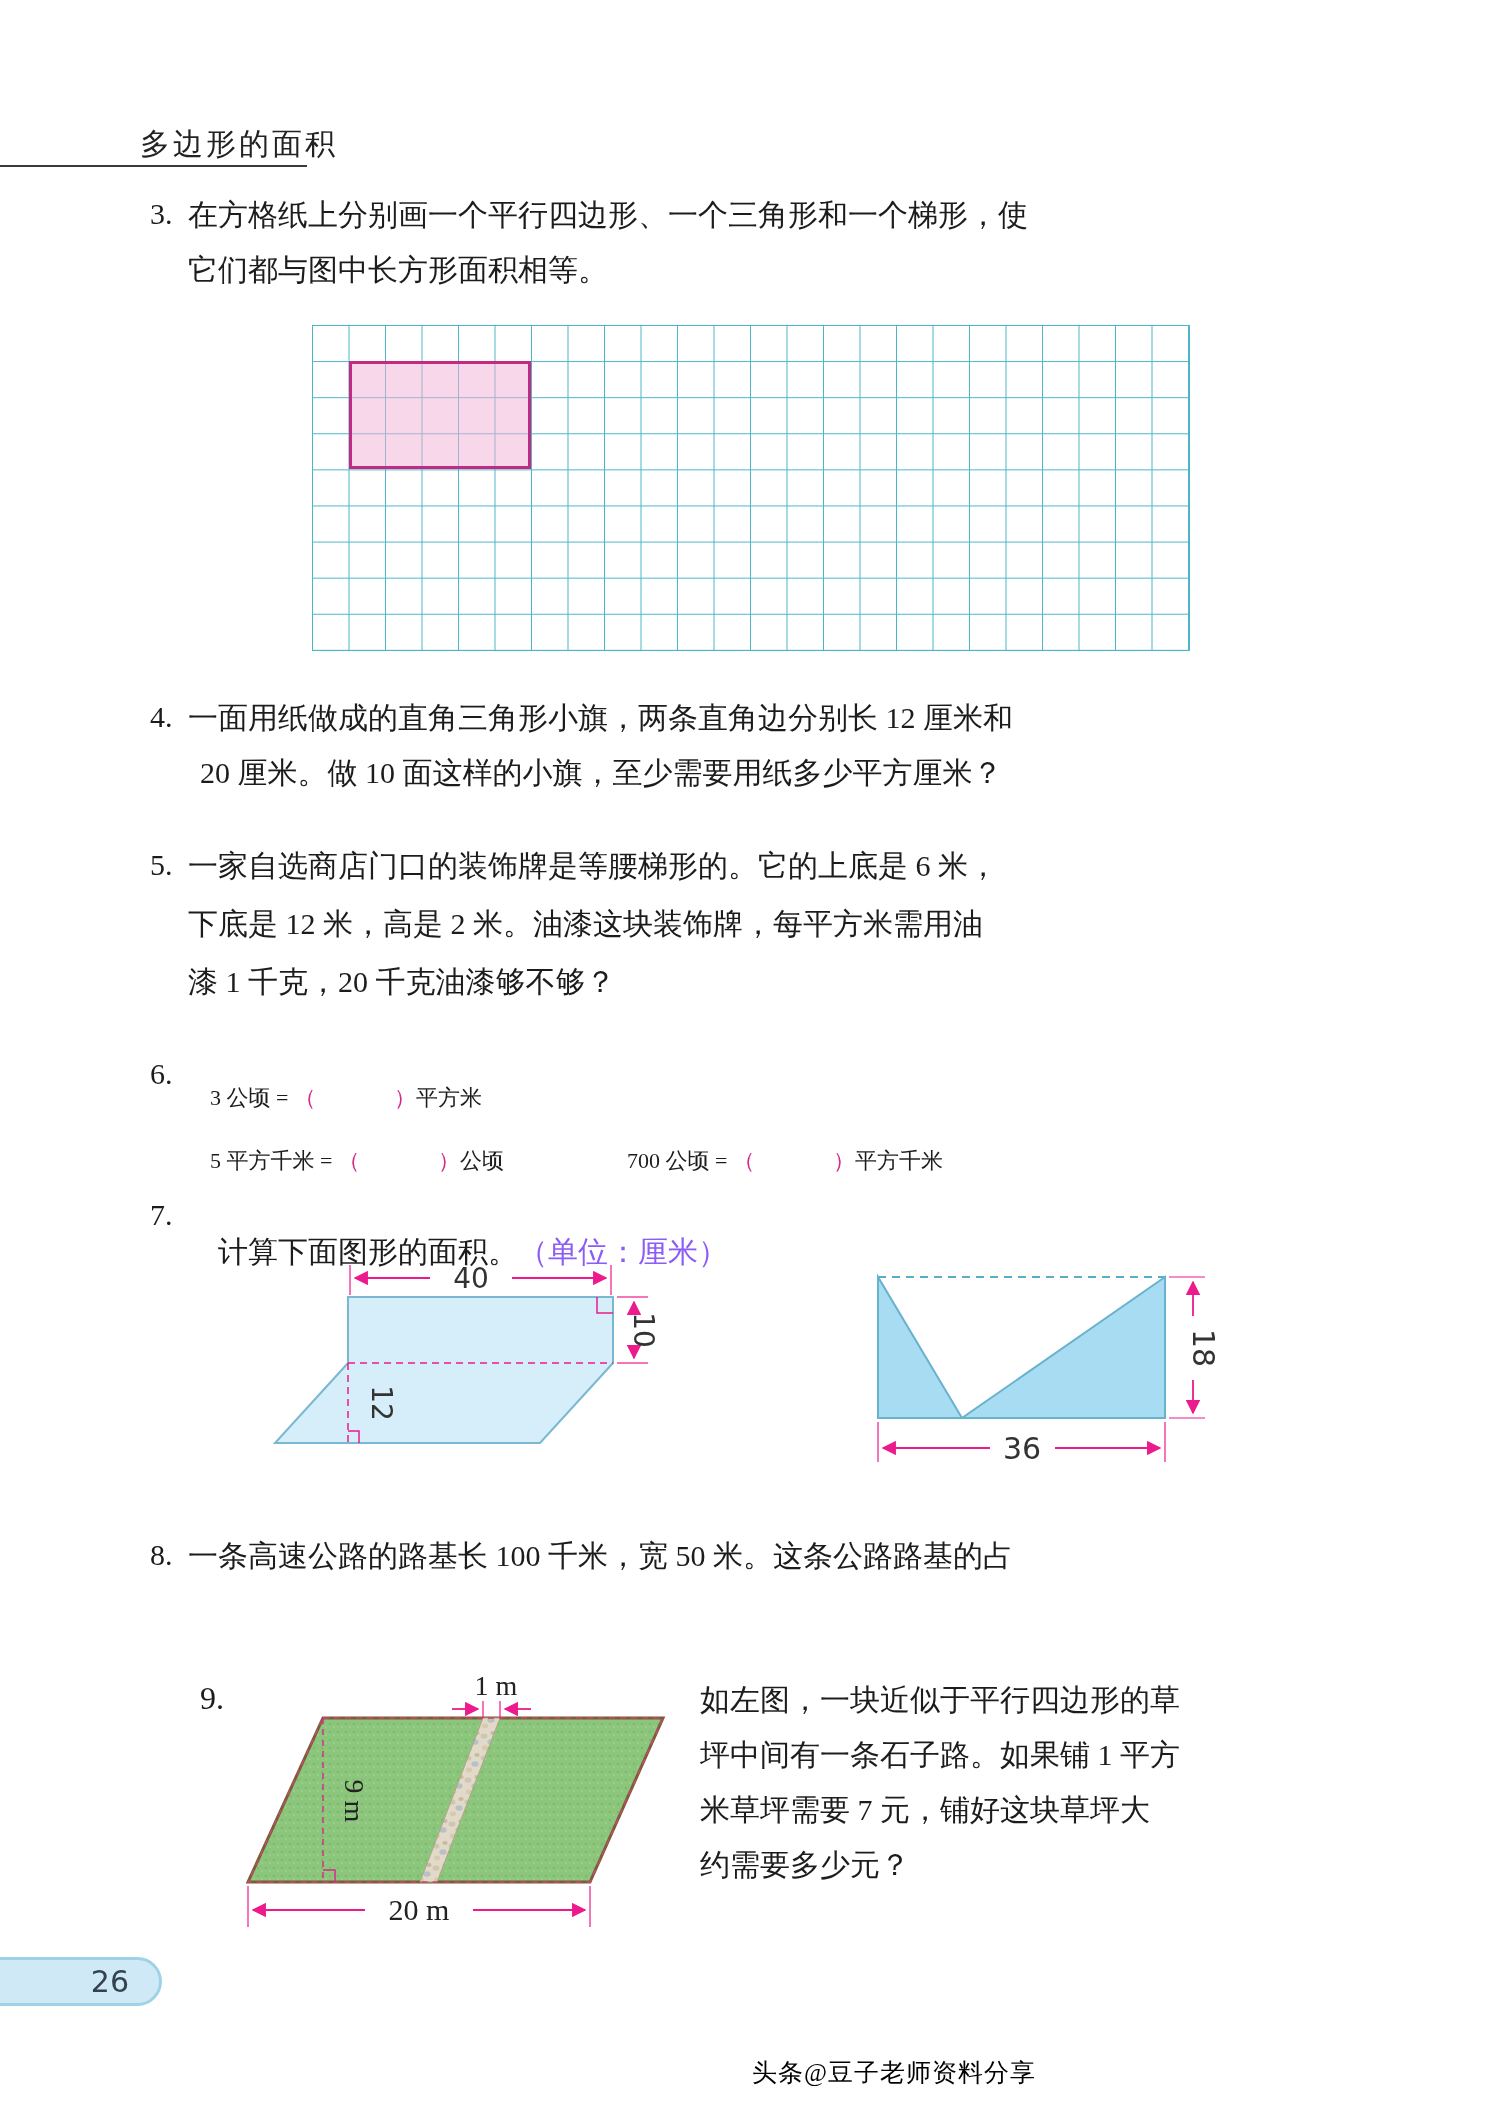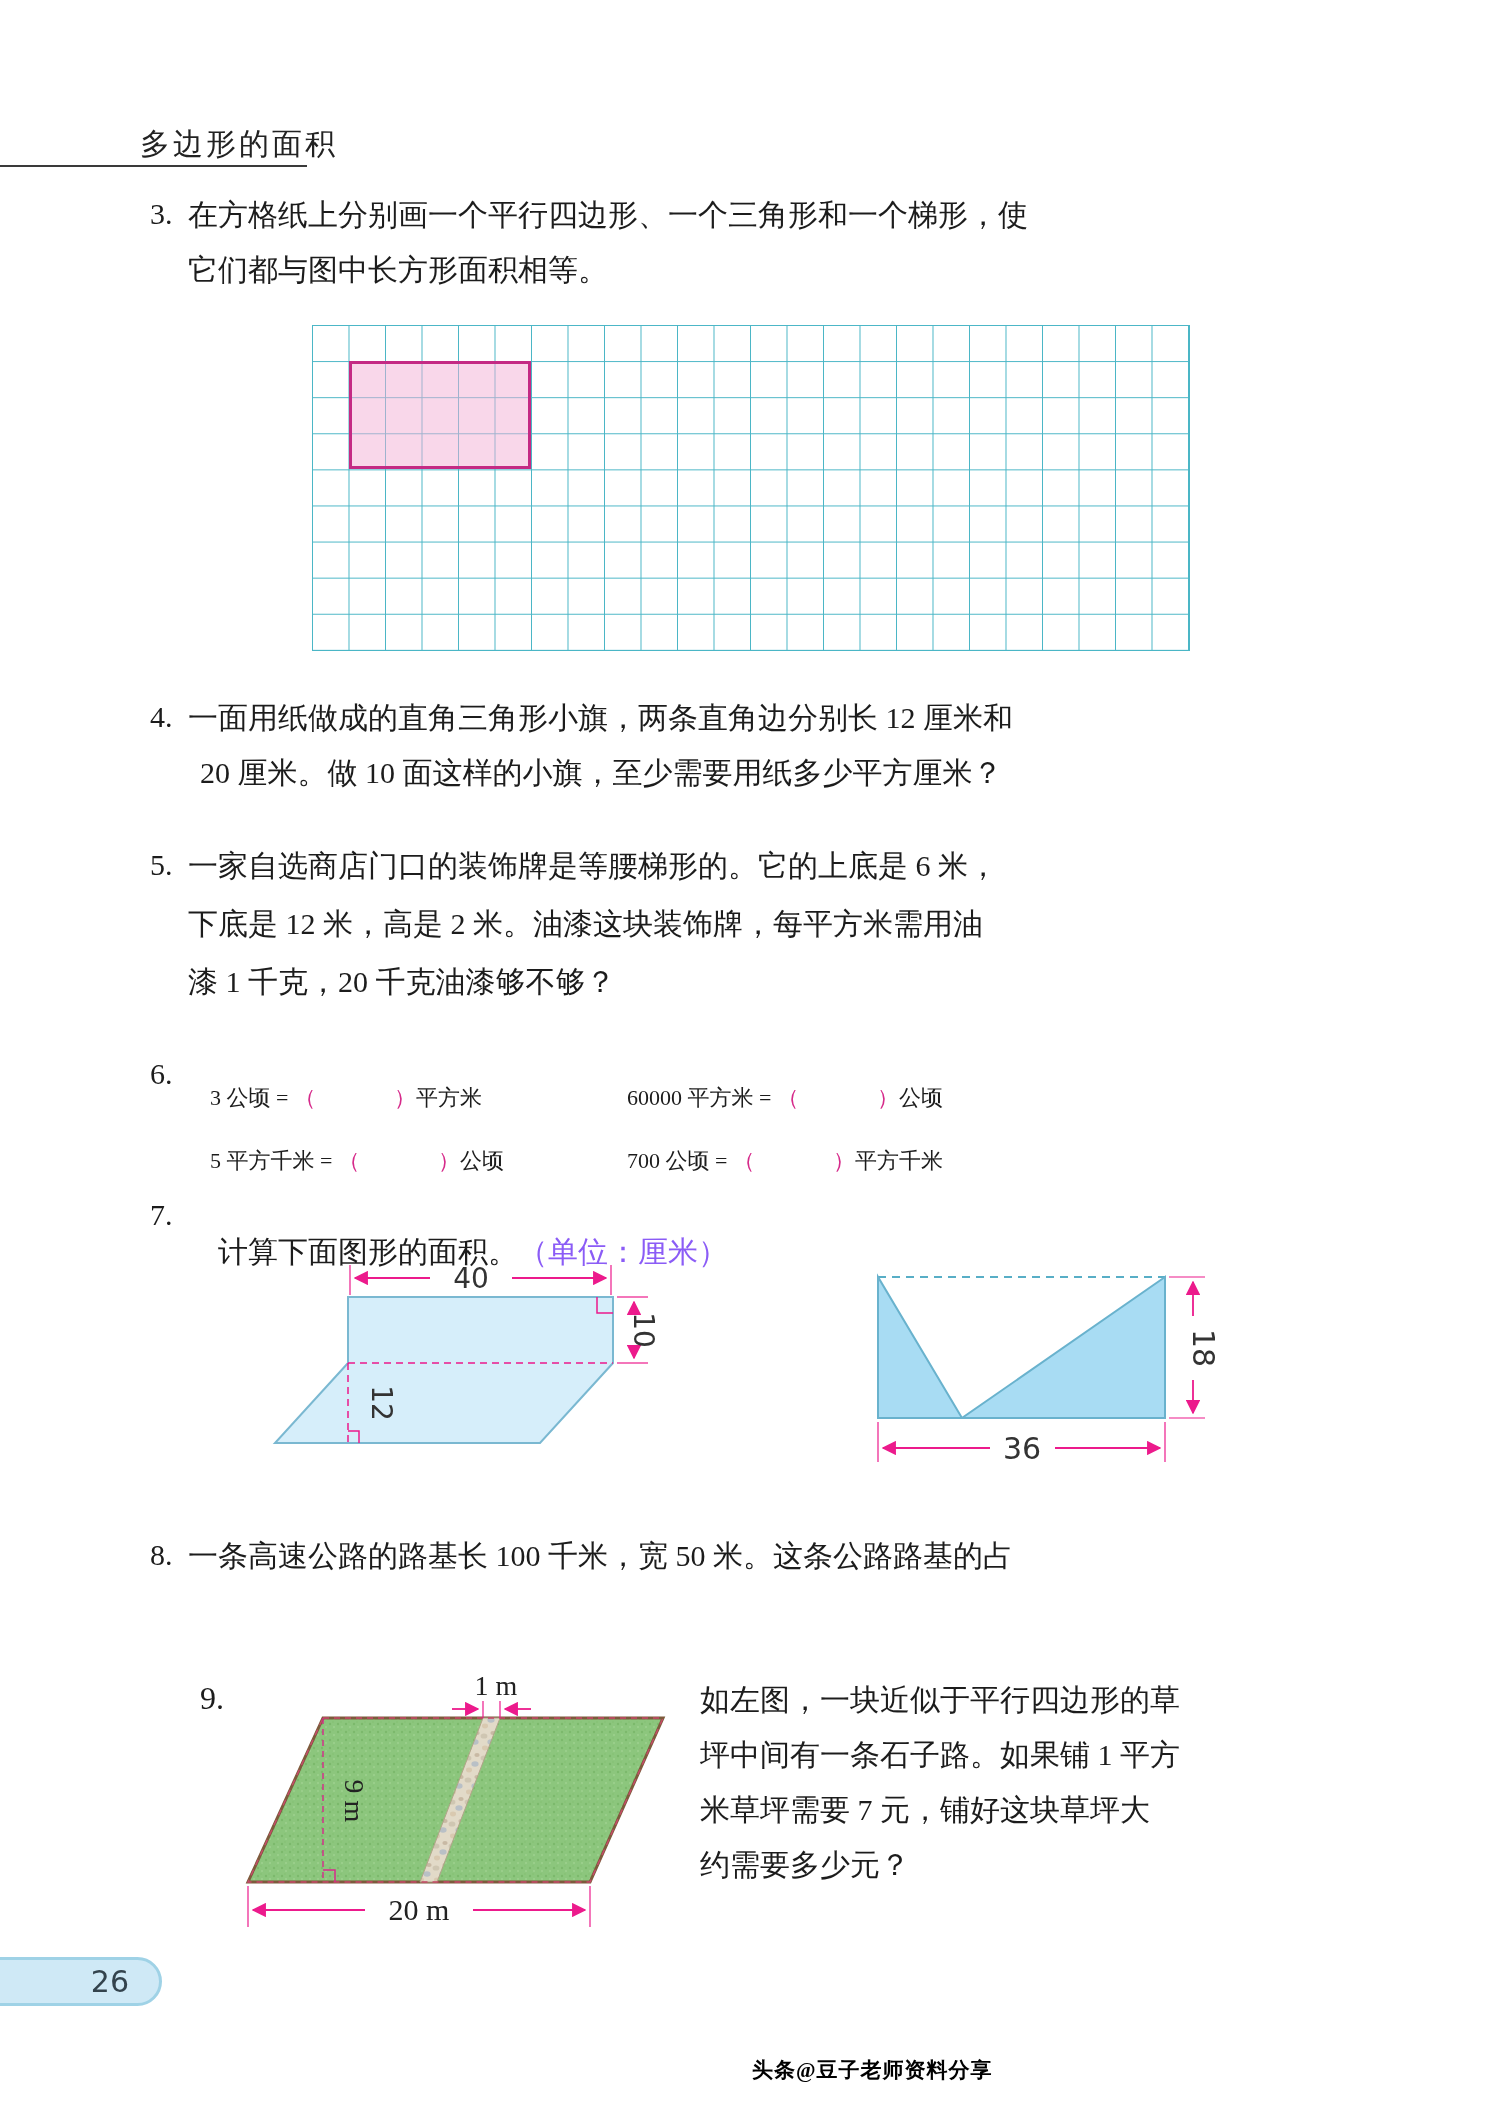--- a/index.html
+++ b/index.html
@@ -21,21 +21,21 @@
   
   .q6row{position:absolute;font-size:22px;white-space:pre;}
   .q6row .paren{color:#d62a8a;}
   .q6row .gap{display:inline-block;width:78px;}
   .pink-inline{color:#8b5cf6;text-align:center;}
   
   .pagepill{position:absolute;left:-28px;top:1957px;width:190px;height:49px;
         background:#cfe9f6;border:3px solid #9fd2e6;border-radius:26px;box-sizing:border-box;
         text-align:right;line-height:44px;font-size:30px;color:#33434d;padding-right:30px;
         font-family:"DejaVu Sans","Liberation Sans",sans-serif;}
-  .watermark{position:absolute;left:752px;top:2056px;font-size:21px;font-weight:bold;color:#000;letter-spacing:1px;}
+  .watermark{position:absolute;left:752px;top:2056px;font-size:25px;font-weight:normal;color:#000;letter-spacing:1px;}
   svg text{font-family:"DejaVu Sans","Liberation Sans",sans-serif;fill:#333;}
   svg text.serif{font-family:"Liberation Serif","DejaVu Serif",serif;fill:#222;}
 </style>
 </head>
 <body>
 
 <div class="page">
 
   <div class="hdr-rule"></div>
   <div class="hdr-title">多边形的面积</div>
@@ -53,23 +53,20 @@
   <div class="qline" style="left:200px;top:755px">20 厘米。做 10 面这样的小旗，至少需要用纸多少平方厘米？</div>
 
   <div class="qnum" style="left:150px;top:848px">5.</div>
   <div class="qline" style="left:188px;top:848px">一家自选商店门口的装饰牌是等腰梯形的。它的上底是 6 米，</div>
   <div class="qline" style="left:188px;top:906px">下底是 12 米，高是 2 米。油漆这块装饰牌，每平方米需用油</div>
   <div class="qline" style="left:188px;top:964px">漆 1 千克，20 千克油漆够不够？</div>
 
   <div class="qnum" style="left:150px;top:1057px">6.</div>
   <div class="q6row" style="left:188px;top:1057px">
     <span>3 公顷 = </span><span class="paren">（</span><span class="gap"></span><span class="paren">）</span><span>平方米</span>
-  </div>
-  <div class="q6row" style="left:605px;top:1057px">
-    <span>60000 平方米 = </span><span class="paren">（</span><span class="gap"></span><span class="paren">）</span><span>公顷</span>
   </div>
   <div class="q6row" style="left:188px;top:1120px">
     <span>5 平方千米 = </span><span class="paren">（</span><span class="gap"></span><span class="paren">）</span><span>公顷</span>
   </div>
   <div class="q6row" style="left:605px;top:1120px">
     <span>700 公顷 = </span><span class="paren">（</span><span class="gap"></span><span class="paren">）</span><span>平方千米</span>
   </div>
 
   <div class="qnum" style="left:150px;top:1198px">7.</div>
   <div class="qline" style="left:188px;top:1198px">

